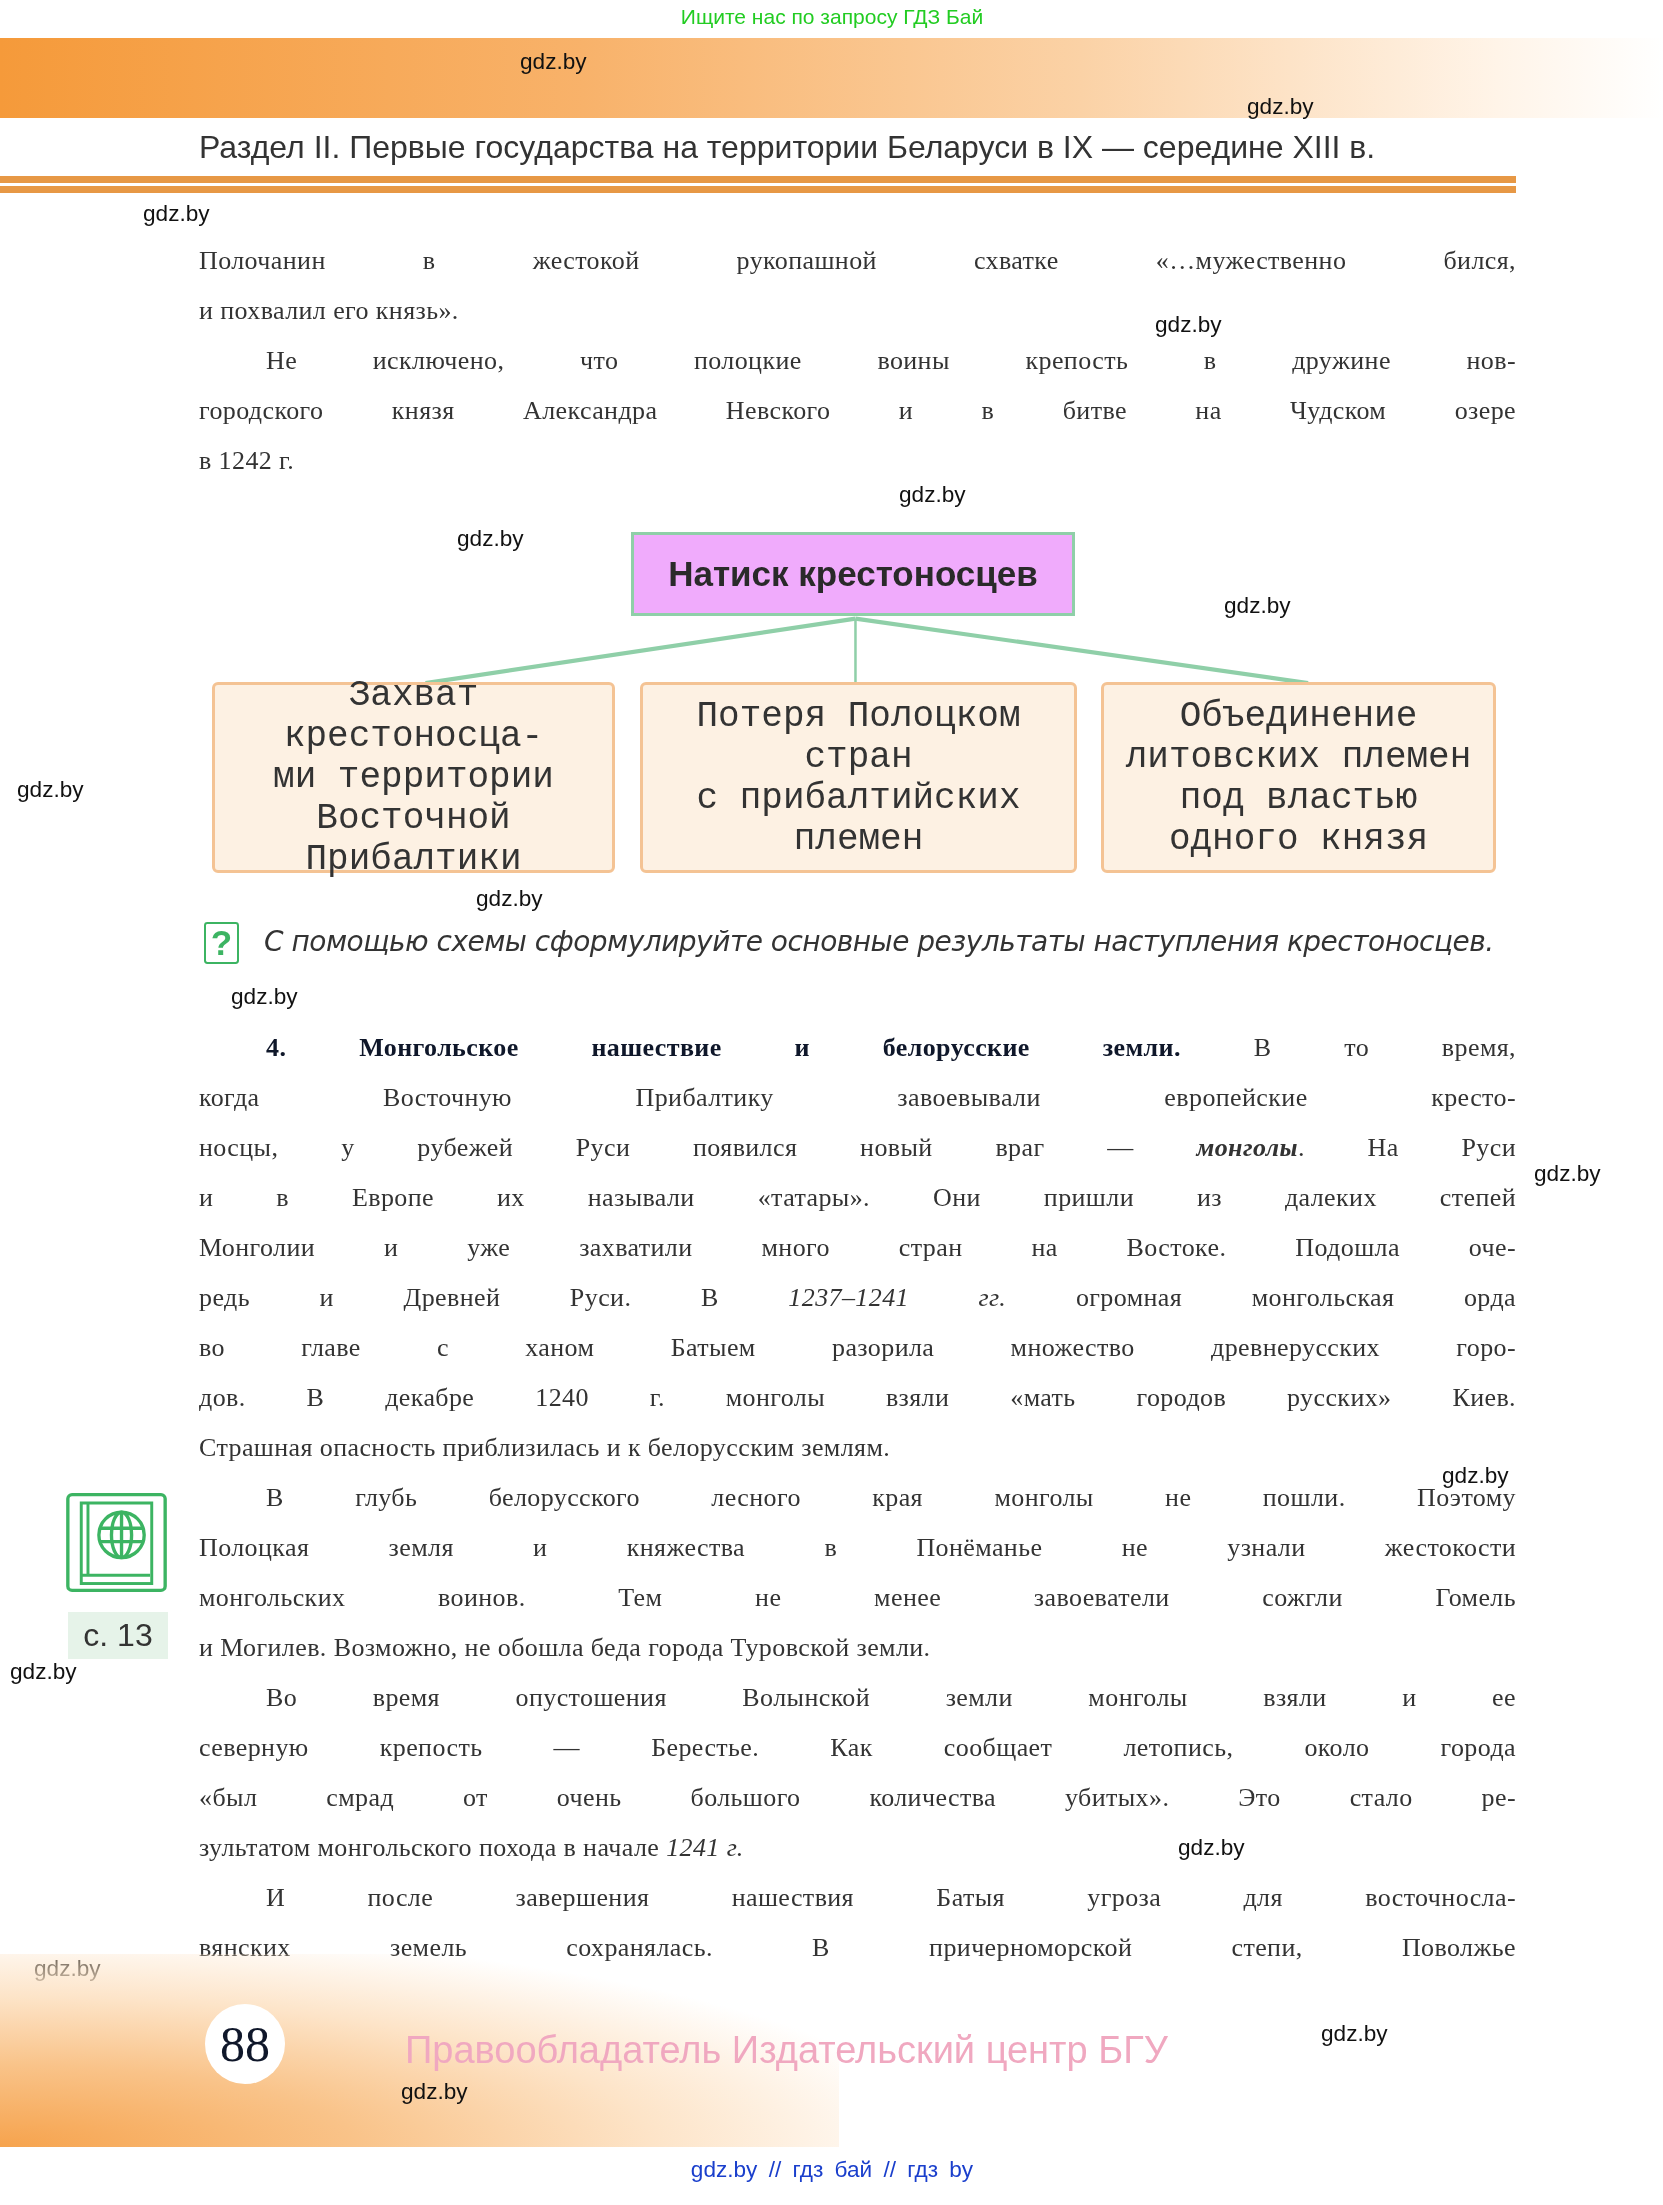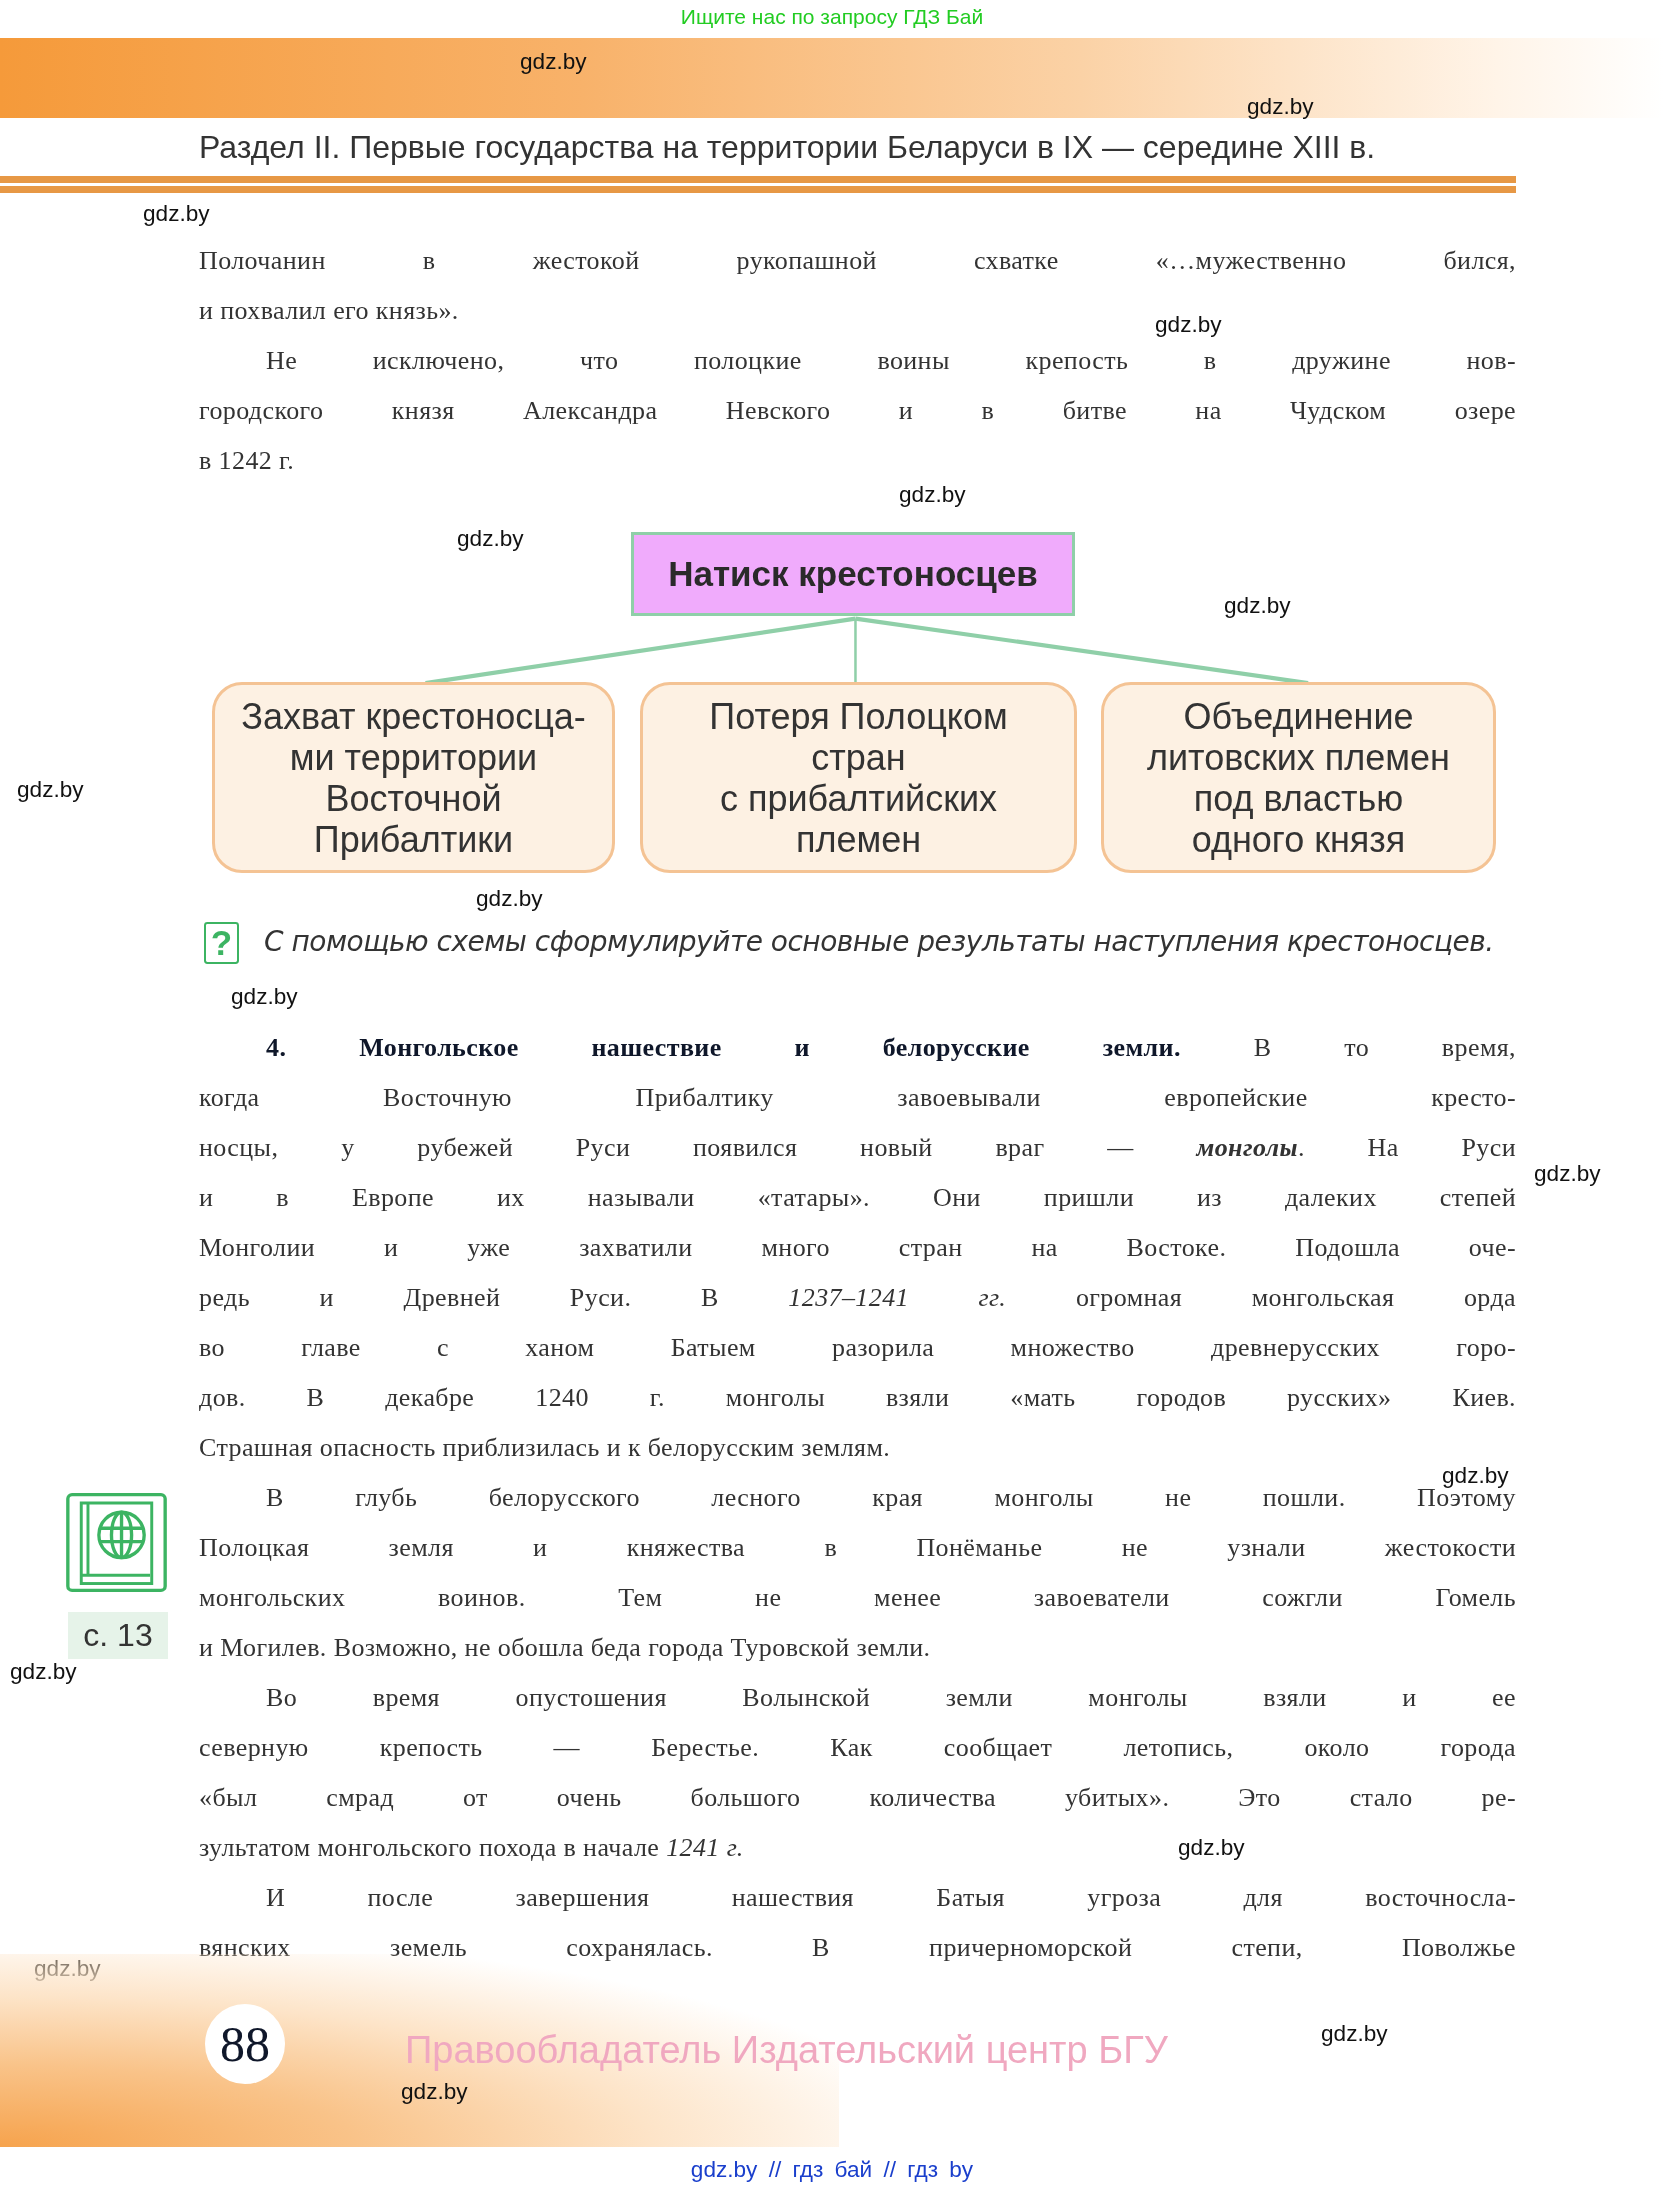--- a/index.html
+++ b/index.html
@@ -36,23 +36,23 @@
   strong.kw { font-style:italic; font-weight:bold; }
 
   .diagram-top {
     left:631px; top:532px; width:444px; height:84px;
     background:#f0abfc; border:3.4px solid #8fcfa8; box-sizing:border-box;
     display:flex; align-items:center; justify-content:center;
     font-family:"Liberation Sans", sans-serif; font-weight:bold; font-size:35px; color:#2a2a2a;
   }
   .diagram-box {
     top:682px; height:191px; box-sizing:border-box;
-    background:#fdf1e3; border:3.4px solid #f4c394; border-radius:30px;
+    background:#fdf1e3; border:3.4px solid #f4c394; border-radius:6px;
     display:flex; align-items:center; justify-content:center; text-align:center;
-    font-family:Liberation Sans, sans-serif; font-size:36px; line-height:41px; color:#333;
+    font-family:Liberation Mono, monospace; font-size:36px; line-height:41px; color:#333;
   }
   .qbox {
     left:204px; top:922px; width:35px; height:42px; box-sizing:border-box;
     border:2.5px solid #3cb462; border-radius:3.4px;
     display:flex; align-items:center; justify-content:center;
     font-family:"Liberation Sans", sans-serif; font-weight:bold; font-size:35px; color:#3cb462;
   }
   .question-text {
     left:264px; top:925px;
     font-family:"DejaVu Sans", sans-serif; font-style:italic; font-size:28px; color:#333; white-space:nowrap;

